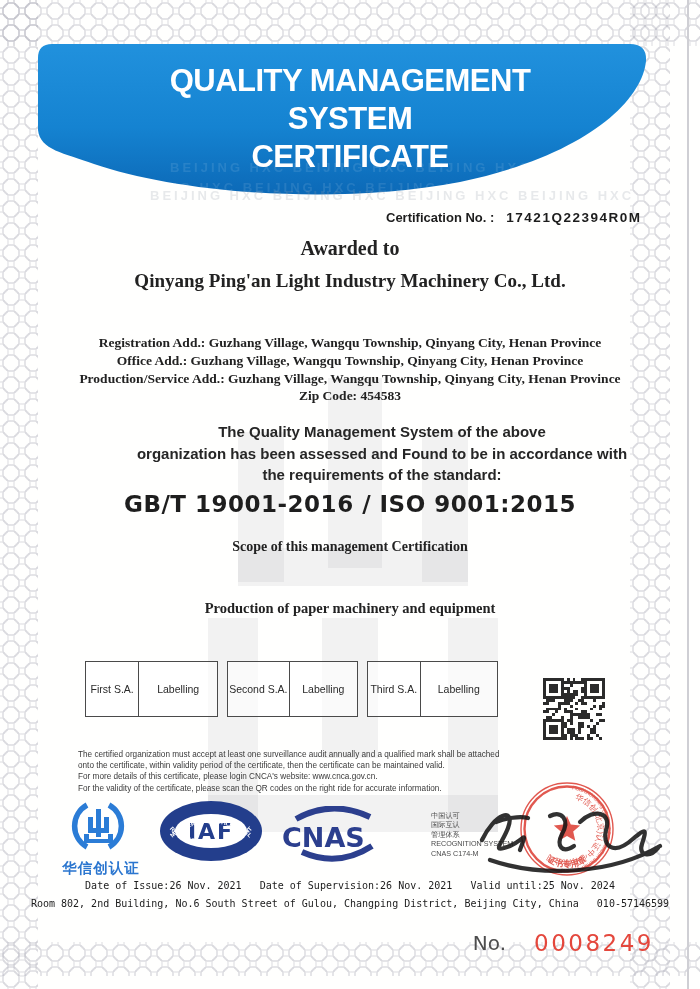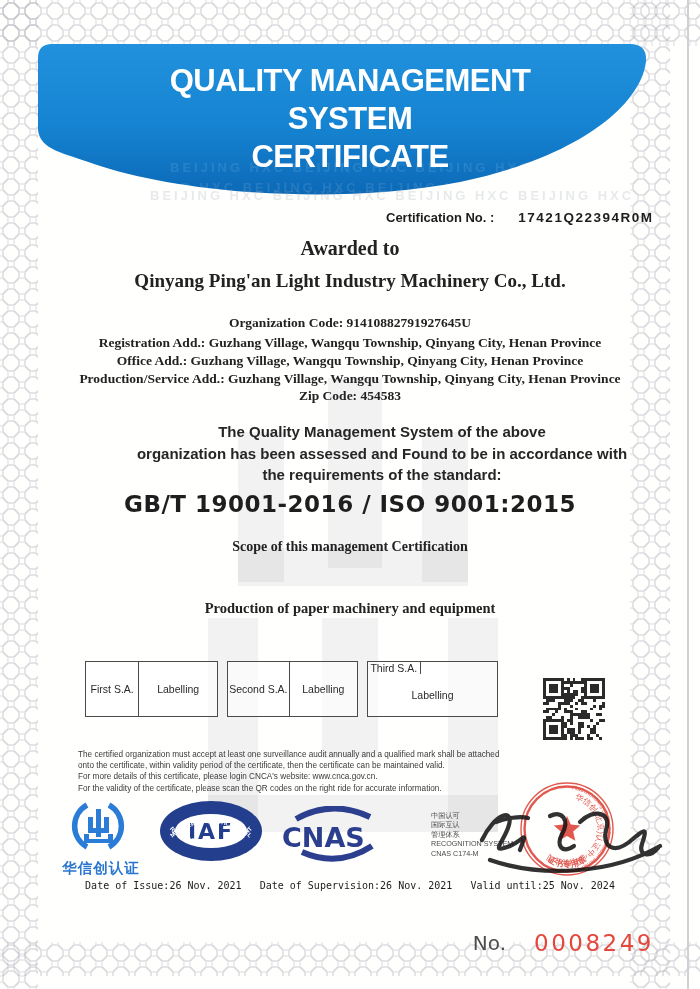--- a/index.html
+++ b/index.html
@@ -22,21 +22,21 @@
 
   
   .banner-title{position:absolute;top:62px;left:0;width:700px;text-align:center;
     color:#fff;font-weight:bold;font-size:31px;line-height:38px;letter-spacing:-.5px;
     font-family:"Liberation Sans",sans-serif;}
   .bwm{position:absolute;color:rgba(255,255,255,.10);font-weight:bold;font-size:13px;
     letter-spacing:3px;white-space:nowrap;}
   .gwm{position:absolute;color:rgba(145,155,168,.22);font-weight:bold;font-size:13px;
     letter-spacing:3px;white-space:nowrap;}
 
-  .certno{position:absolute;top:210px;left:386px;display:flex;gap:24px;align-items:flex-end;}
+  .certno{position:absolute;top:210px;left:386px;display:flex;gap:12px;align-items:flex-end;}
   .certno .lbl{font-size:13px;font-weight:bold;color:#1d1d1d;}
   .certno .val{font-size:13.5px;font-weight:bold;color:#1d1d1d;letter-spacing:1.5px;}
 
   .serif{font-family:"Liberation Serif",serif;color:#222;font-weight:bold;}
   .awarded{top:237px;font-size:20px;}
   .company{top:270px;font-size:19px;}
   .orgcode{top:315px;font-size:13.5px;}
   .addr{top:334px;font-size:13.5px;line-height:17.8px;}
 
   .statement{top:421px;font-size:15px;line-height:21.5px;font-weight:bold;color:#262626;
@@ -113,21 +113,20 @@
     <div>CERTIFICATE</div>
   </div>
 
   <div class="certno">
     <span class="lbl">Certification No. :</span>
     <span class="val">17421Q22394R0M</span>
   </div>
 
   <div class="abs center serif awarded">Awarded to</div>
   <div class="abs center serif company">Qinyang Ping'an Light Industry Machinery Co., Ltd.</div>
-  <div class="abs center serif orgcode">Organization Code: 91410882791927645U</div>
   <div class="abs center serif addr">
     <div>Registration Add.: Guzhang Village, Wangqu Township, Qinyang City, Henan Province</div>
     <div>Office Add.: Guzhang Village, Wangqu Township, Qinyang City, Henan Province</div>
     <div>Production/Service Add.: Guzhang Village, Wangqu Township, Qinyang City, Henan Province</div>
     <div>Zip Code: 454583</div>
   </div>
 
   <div class="abs center statement">
     <div>The Quality Management System of the above</div>
     <div>organization has been assessed and Found to be in accordance with</div>
@@ -138,21 +137,21 @@
   <div class="abs center serif scope-value">Production of paper machinery and equipment</div>
 
   <div class="abox" style="left:85px;width:133px;">
     <div class="c1" style="width:40%;">First S.A.</div>
     <div class="c2">Labelling</div>
   </div>
   <div class="abox" style="left:227px;width:131px;">
     <div class="c1" style="width:47%;">Second S.A.</div>
     <div class="c2">Labelling</div>
   </div>
-  <div class="abox" style="left:367px;width:131px;flex-direction:column;">
+  <div class="abox" style="left:367px;width:131px;">
     <div class="c1" style="width:40%;">Third S.A.</div>
     <div class="c2">Labelling</div>
   </div>
 
   <div class="qr">
       <div class="on"></div>
       <div class="on"></div>
       <div class="on"></div>
       <div class="on"></div>
       <div class="on"></div>
@@ -672,19 +671,20 @@
     <g stroke="#161616" stroke-width="4.2" fill="none" stroke-linecap="round" opacity="0.88">
       <path d="M 20 52 C 32 26 54 18 46 40 C 40 56 28 66 48 58 C 62 52 66 40 58 62"></path>
       <path d="M 34 34 C 44 30 58 28 66 30"></path>
       <path d="M 88 28 C 100 22 108 32 100 46 C 94 58 100 66 112 58"></path>
       <path d="M 118 34 C 132 20 150 24 144 42 C 140 56 150 70 172 50 C 182 42 186 38 180 56 C 176 68 188 70 196 60"></path>
       <path d="M 28 72 C 80 90 150 86 198 58"></path>
     </g>
   </svg>
 
   <div class="abs center dates">Date of Issue:26 Nov. 2021   Date of Supervision:26 Nov. 2021   Valid until:25 Nov. 2024</div>
+  <div class="abs center addrline">Room 802, 2nd Building, No.6 South Street of Gulou, Changping District, Beijing City, China   010-57146599</div>
 
   <div class="serial">
     <span class="pfx">No.</span>
       <span class="num">0008249</span>
   </div>
 
 </div>
 
 </body></html>

